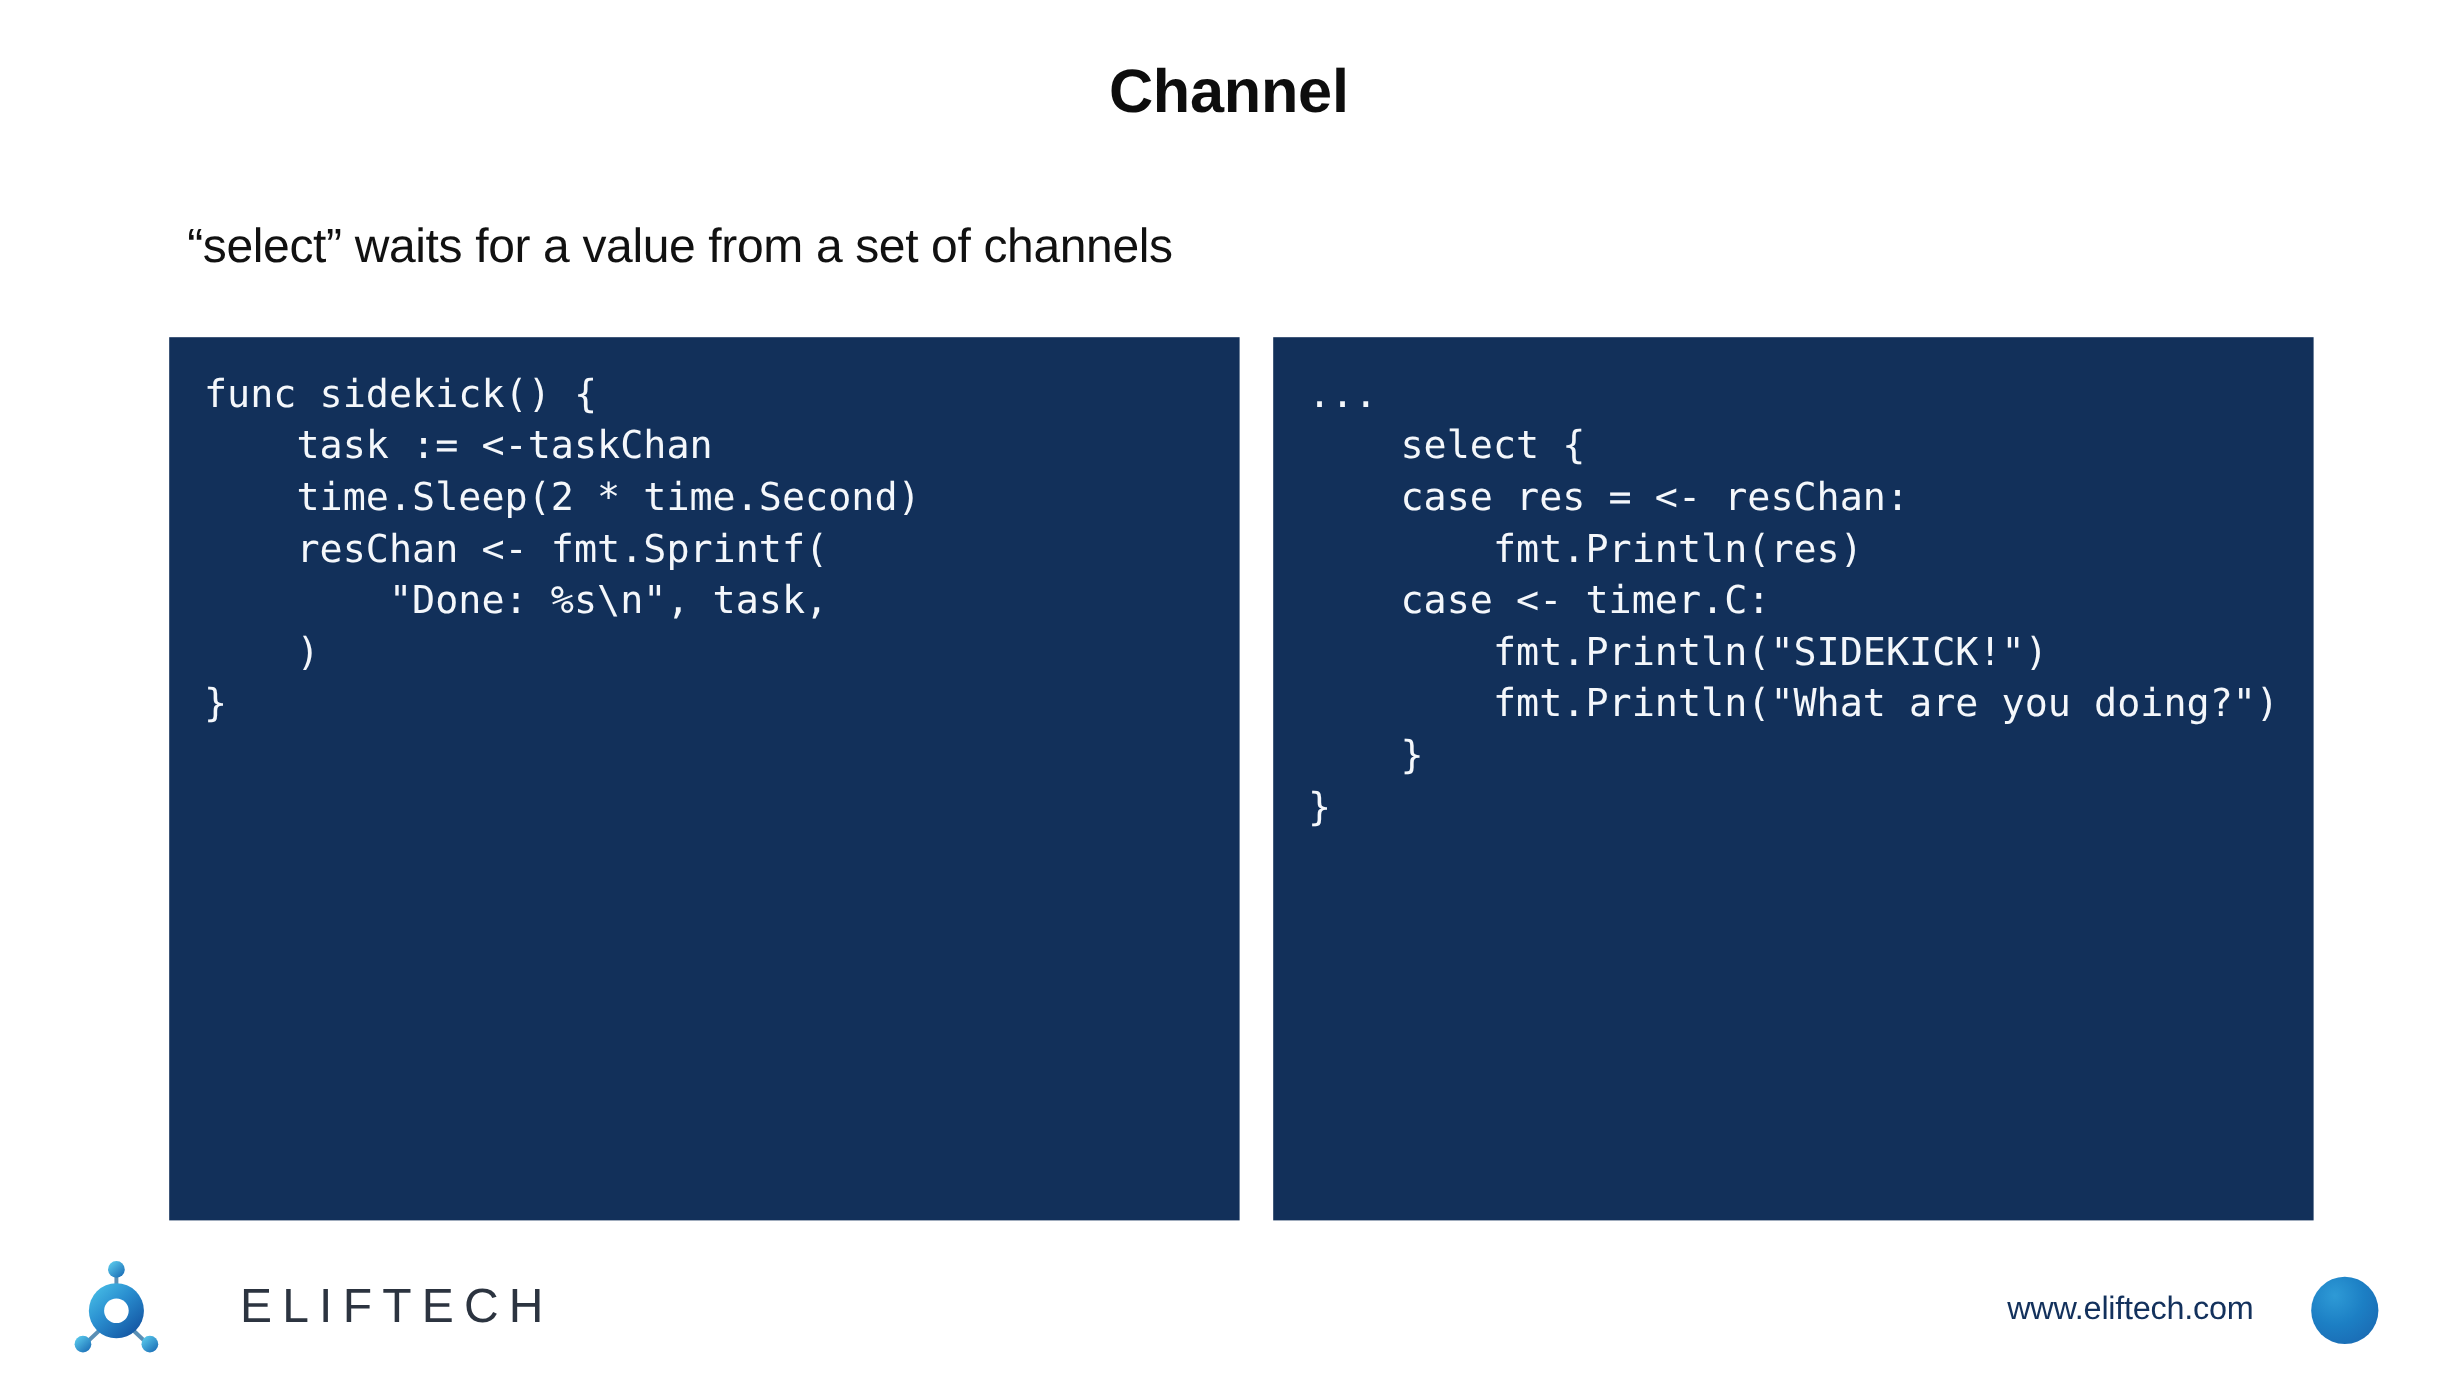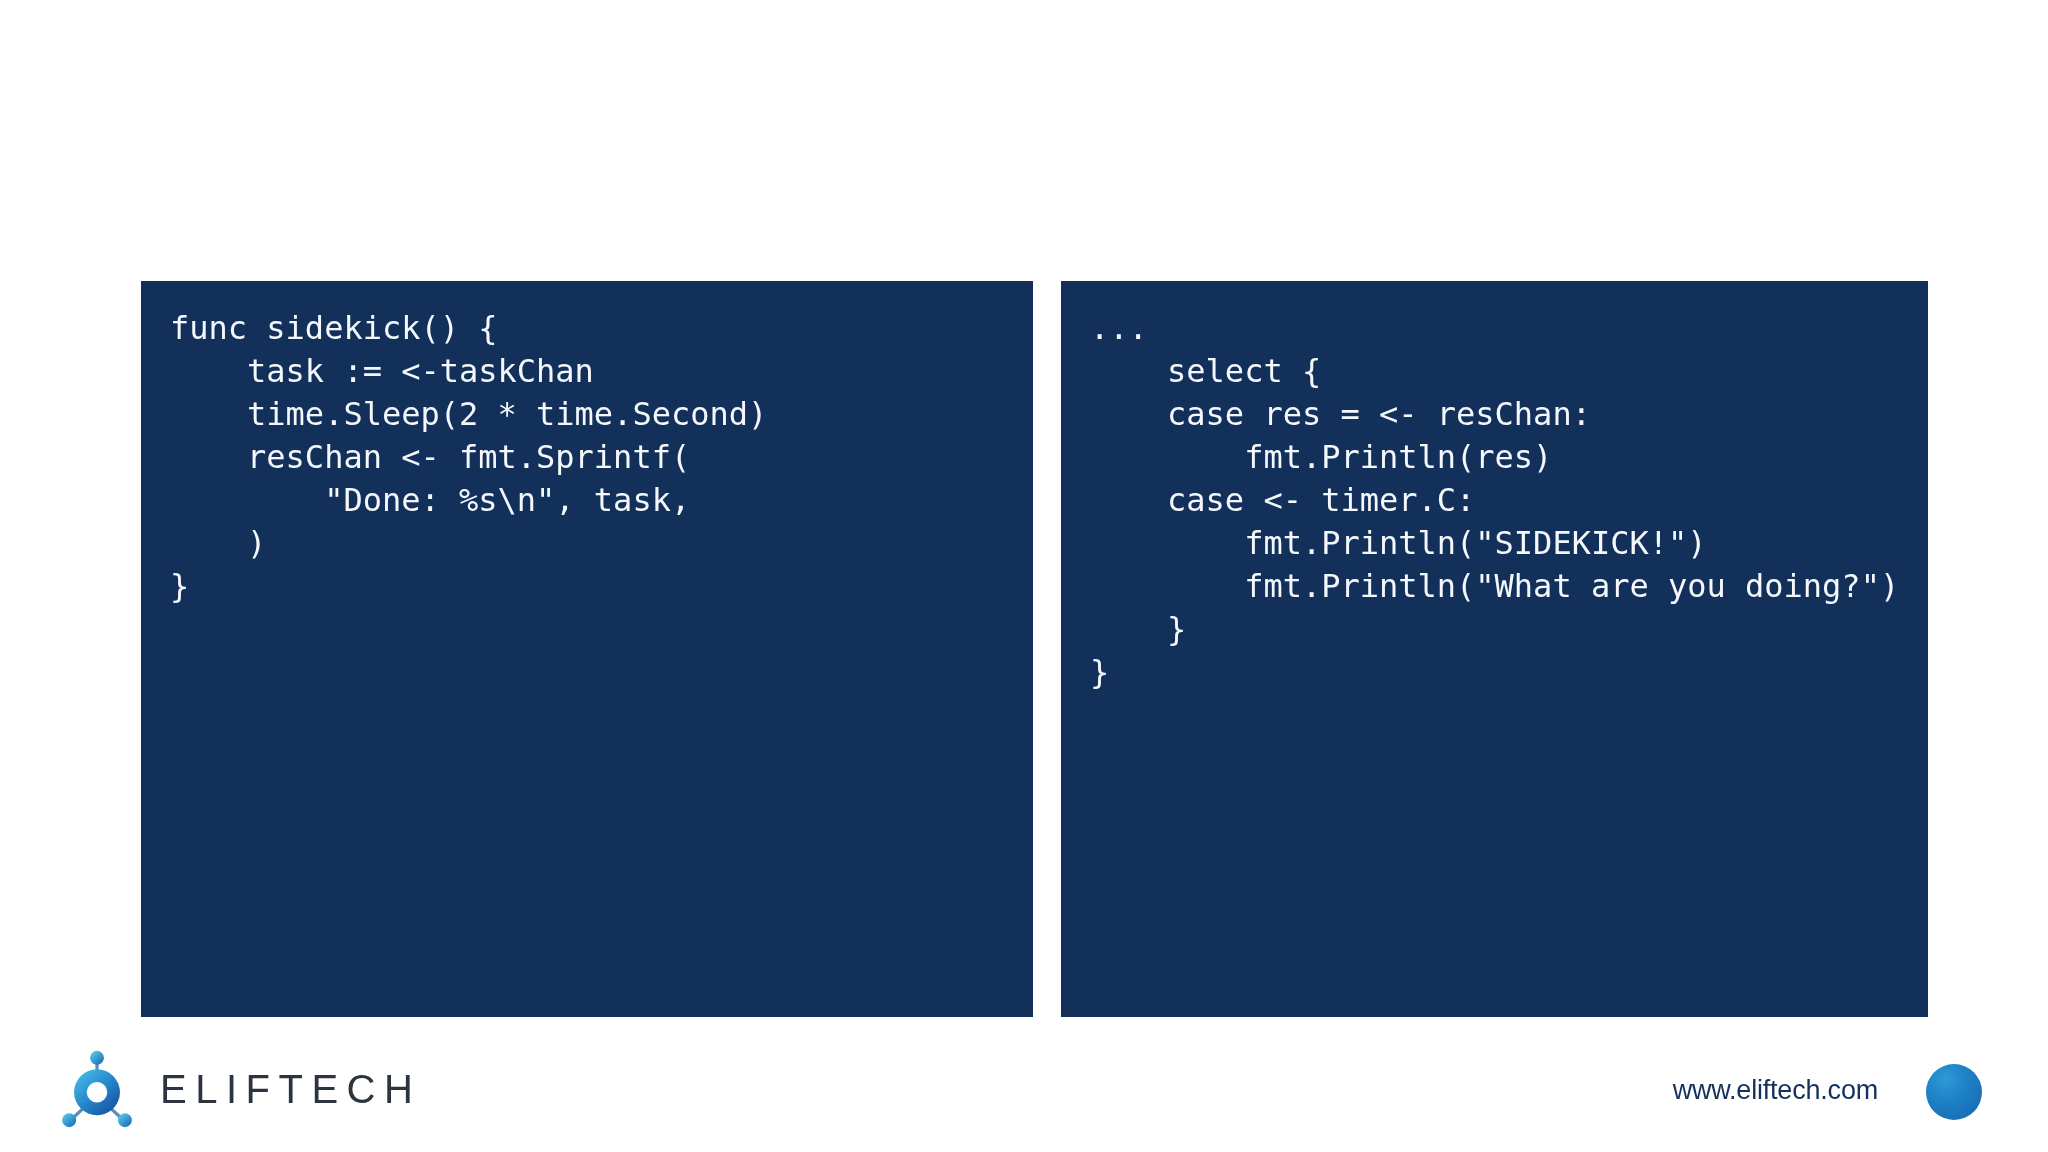--- a/index.html
+++ b/index.html
@@ -97,20 +97,21 @@
     height: 82px;
     display: block;
   }
   .brand-word {
     font-size: 40px;
     letter-spacing: 8.5px;
     color: #2c3440;
     font-weight: 500;
     line-height: 1;
     font-family: "Liberation Sans", sans-serif;
+    margin-left: 40px;
   }
 
   .site-url {
     position: absolute;
     right: 170px;
     bottom: 48px;
     font-size: 27px;
     color: #13315c;
     letter-spacing: -0.2px;
     line-height: 1;
@@ -125,21 +126,23 @@
     height: 56px;
     border-radius: 50%;
     background: radial-gradient(circle at 35% 28%, #2e9ad6 0%, #1c7fc4 45%, #1a63ad 100%);
   }
 </style>
 </head>
 <body>
 
 <div class="slide">
 
-
+  <div class="slide-title">Channel</div>
+
+  <div class="slide-subtitle">“select” waits for a value from a set of channels</div>
 
   <div class="code-panel left">
     <pre class="code-text">func sidekick() {
     task := &lt;-taskChan
     time.Sleep(2 * time.Second)
     resChan &lt;- fmt.Sprintf(
         "Done: %s\n", task,
     )
 }</pre>
   </div>

